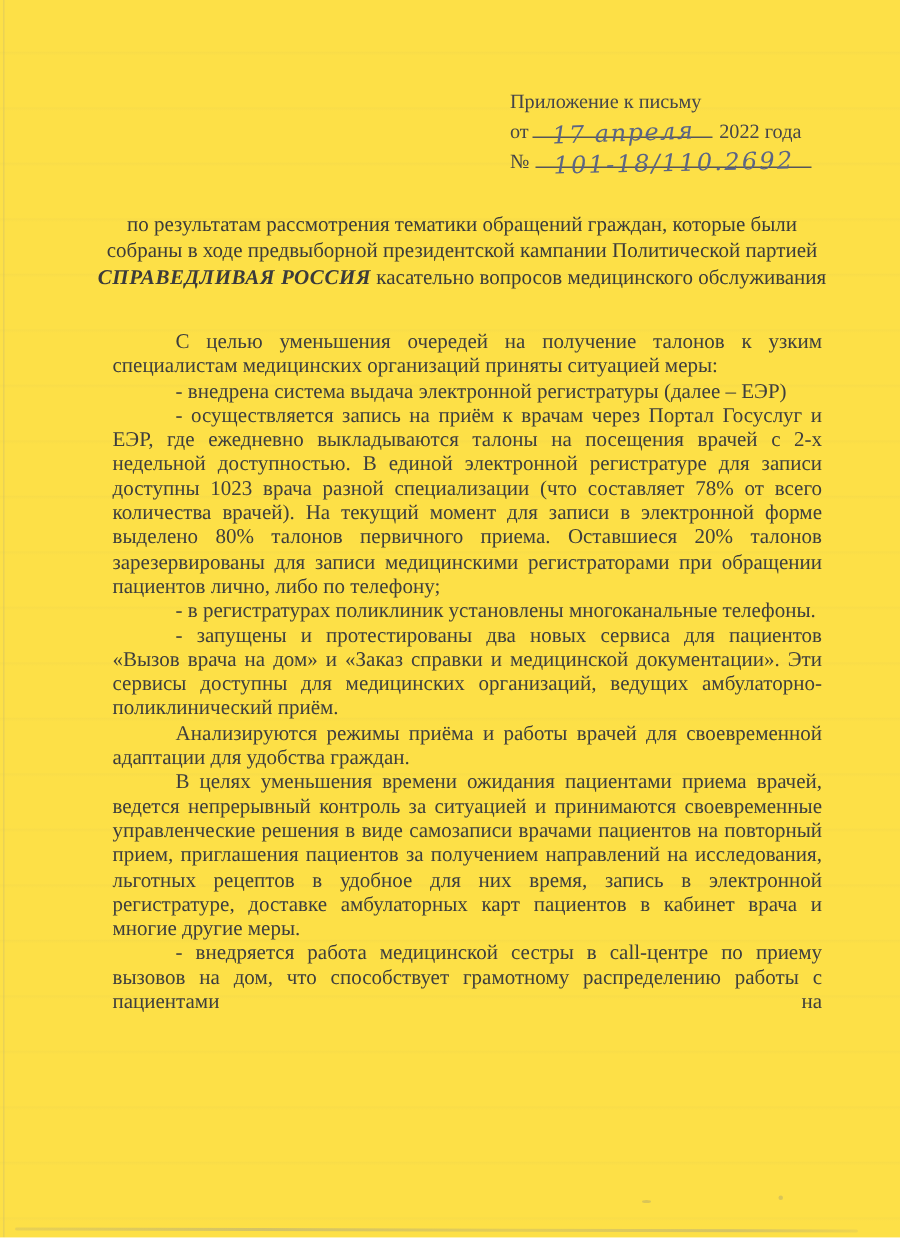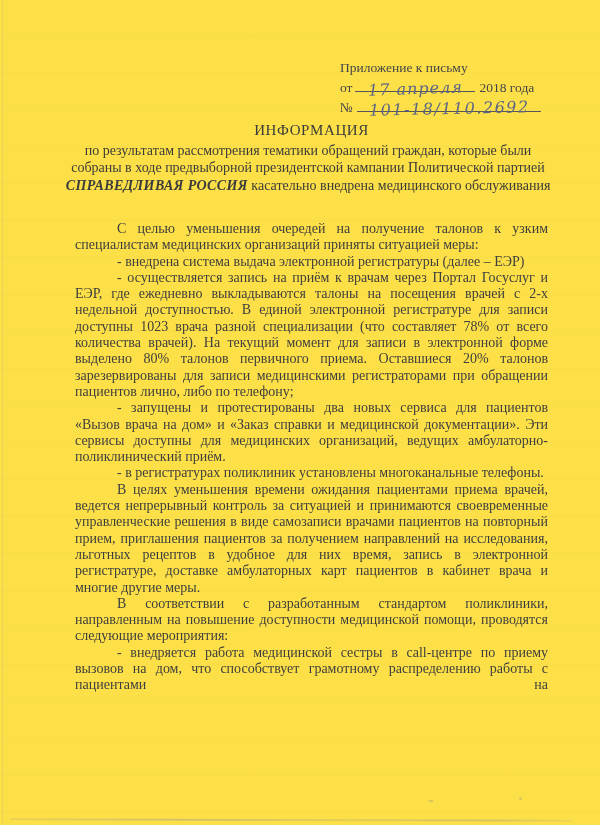--- a/index.html
+++ b/index.html
@@ -150,40 +150,39 @@
 <div class="page">
 
   <div class="scan-edge-left"></div>
   <div class="scan-edge-bottom"></div>
   <div class="speck-a"></div>
   <div class="speck-b"></div>
 
   <div class="ref-block">
     <div class="ref-line">Приложение к письму</div>
     <div class="ref-line">
-      <span>от</span><span class="fill-line date-line"><span class="handwriting">17 апреля</span></span><span>2018 года</span>
+      <span>от</span><span class="fill-line date-line"><span class="handwriting">17 апреля</span></span><span>2022 года</span>
     </div>
     <div class="ref-line">
       <span>№</span><span class="fill-line num-line"><span class="handwriting">101-18/110.2692</span></span>
     </div>
   </div>
 
-  <h1 class="doc-title">ИНФОРМАЦИЯ</h1>
 
   <p class="doc-subtitle">
     <span>по результатам рассмотрения тематики обращений граждан, которые были собраны в ходе предвыборной президентской кампании Политической партией</span>
     <b>СПРАВЕДЛИВАЯ РОССИЯ</b>
-    <span>касательно внедрена медицинского обслуживания</span>
+    <span>касательно вопросов медицинского обслуживания</span>
   </p>
 
 
   <div class="body-text">
     <p>С целью уменьшения очередей на получение талонов к узким специалистам медицинских организаций приняты ситуацией меры:</p>
     <p>- внедрена система выдача электронной регистратуры (далее – ЕЭР)</p>
     <p>- осуществляется запись на приём к врачам через Портал Госуслуг и ЕЭР, где ежедневно выкладываются талоны на посещения врачей с 2-х недельной доступностью. В единой электронной регистратуре для записи доступны 1023 врача разной специализации (что составляет 78% от всего количества врачей). На текущий момент для записи в электронной форме выделено 80% талонов первичного приема. Оставшиеся 20% талонов зарезервированы для записи медицинскими регистраторами при обращении пациентов лично, либо по телефону;</p>
+    <p>- в регистратурах поликлиник установлены многоканальные телефоны.</p>
     <p>- запущены и протестированы два новых сервиса для пациентов «Вызов врача на дом» и «Заказ справки и медицинской документации». Эти сервисы доступны для медицинских организаций, ведущих амбулаторно-поликлинический приём.</p>
-    <p>- в регистратурах поликлиник установлены многоканальные телефоны.</p>
+    <p>Анализируются режимы приёма и работы врачей для своевременной адаптации для удобства граждан.</p>
     <p>В целях уменьшения времени ожидания пациентами приема врачей, ведется непрерывный контроль за ситуацией и принимаются своевременные управленческие решения в виде самозаписи врачами пациентов на повторный прием, приглашения пациентов за получением направлений на исследования, льготных рецептов в удобное для них время, запись в электронной регистратуре, доставке амбулаторных карт пациентов в кабинет врача и многие другие меры.</p>
-    <p>В соответствии с разработанным стандартом поликлиники, направленным на повышение доступности медицинской помощи, проводятся следующие мероприятия:</p>
     <p class="continued">- внедряется работа медицинской сестры в call-центре по приему вызовов на дом, что способствует грамотному распределению работы с пациентами на</p>
   </div>
 
 </div>
 
 </body></html>

